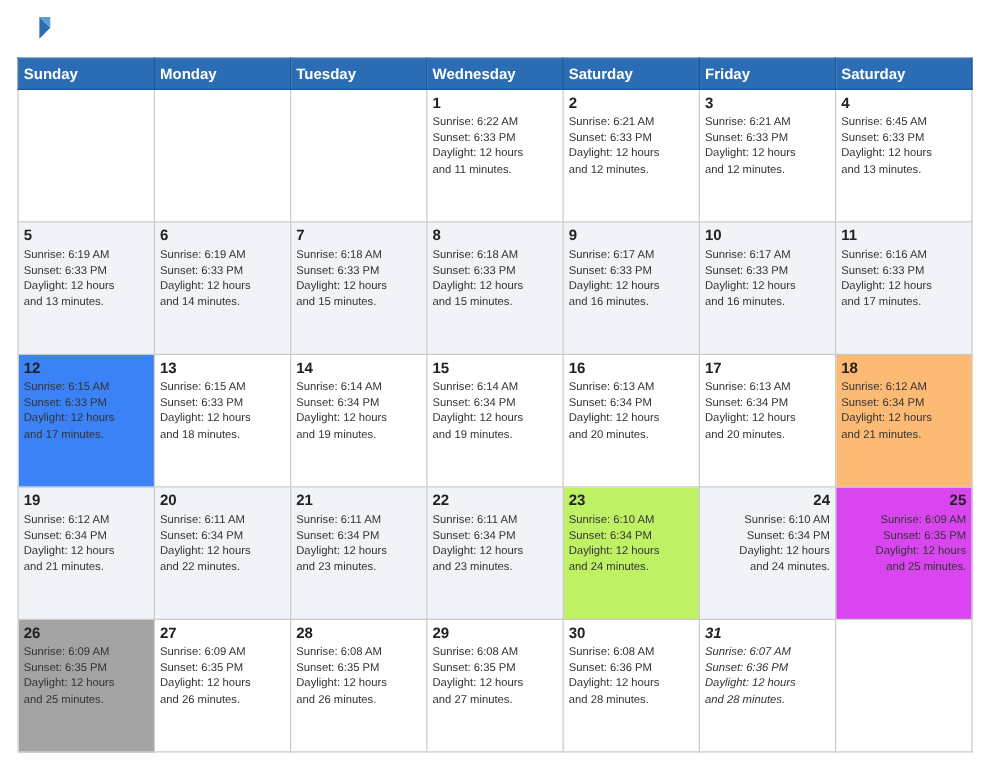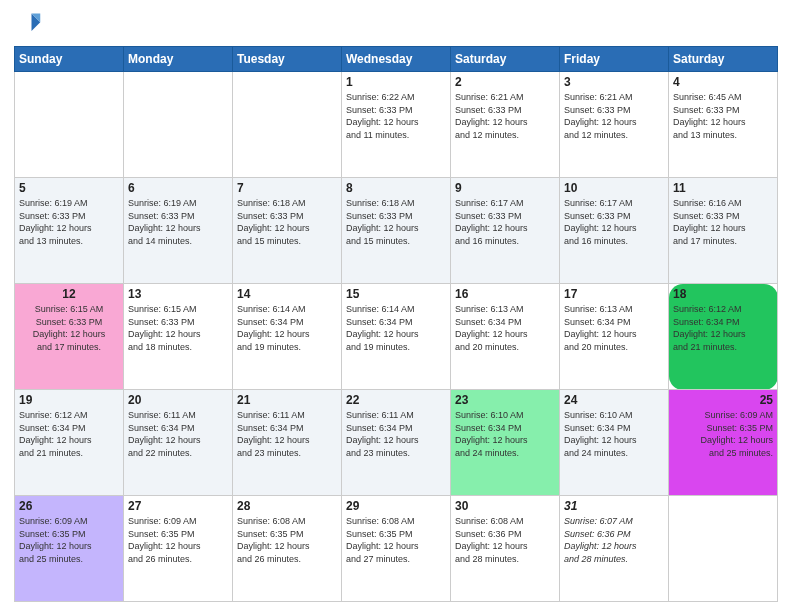--- a/index.html
+++ b/index.html
@@ -212,21 +212,21 @@
           </td>
           <td style="background: rgb(240, 244, 248);">
             <span class="day-num">11</span>
             <div class="cell-text" style="white-space: pre-line;">Sunrise: 6:16 AM
 Sunset: 6:33 PM
 Daylight: 12 hours
 and 17 minutes.</div>
           </td>
         </tr>
         <tr>
-          <td style="background: #f9a8d4; text-align: center;">
+          <td style="background: #3b82f6;">
             <span class="day-num">12</span>
             <div class="cell-text" style="white-space: pre-line;">Sunrise: 6:15 AM
 Sunset: 6:33 PM
 Daylight: 12 hours
 and 17 minutes.</div>
           </td>
           <td style="background: rgb(255, 255, 255);">
             <span class="day-num">13</span>
             <div class="cell-text" style="white-space: pre-line;">Sunrise: 6:15 AM
 Sunset: 6:33 PM
@@ -254,21 +254,21 @@
 Daylight: 12 hours
 and 20 minutes.</div>
           </td>
           <td style="background: rgb(255, 255, 255);">
             <span class="day-num">17</span>
             <div class="cell-text" style="white-space: pre-line;">Sunrise: 6:13 AM
 Sunset: 6:34 PM
 Daylight: 12 hours
 and 20 minutes.</div>
           </td>
-          <td style="background: #22c55e; border-radius: 14px;">
+          <td style="background: #fdba74;">
             <span class="day-num">18</span>
             <div class="cell-text" style="white-space: pre-line;">Sunrise: 6:12 AM
 Sunset: 6:34 PM
 Daylight: 12 hours
 and 21 minutes.</div>
           </td>
         </tr>
         <tr>
           <td style="background: rgb(240, 244, 248);">
             <span class="day-num">19</span>
@@ -291,44 +291,44 @@
 Daylight: 12 hours
 and 23 minutes.</div>
           </td>
           <td style="background: rgb(240, 244, 248);">
             <span class="day-num">22</span>
             <div class="cell-text" style="white-space: pre-line;">Sunrise: 6:11 AM
 Sunset: 6:34 PM
 Daylight: 12 hours
 and 23 minutes.</div>
           </td>
-          <td style="background: #86efac;">
+          <td style="background: #bef264;">
             <span class="day-num">23</span>
             <div class="cell-text" style="white-space: pre-line;">Sunrise: 6:10 AM
 Sunset: 6:34 PM
 Daylight: 12 hours
 and 24 minutes.</div>
           </td>
-          <td style="background: rgb(240, 244, 248);">
+          <td style="background: rgb(240, 244, 248); text-align: right;">
             <span class="day-num">24</span>
             <div class="cell-text" style="white-space: pre-line;">Sunrise: 6:10 AM
 Sunset: 6:34 PM
 Daylight: 12 hours
 and 24 minutes.</div>
           </td>
           <td style="background: #d946ef; text-align: right;">
             <span class="day-num">25</span>
             <div class="cell-text" style="white-space: pre-line;">Sunrise: 6:09 AM
 Sunset: 6:35 PM
 Daylight: 12 hours
 and 25 minutes.</div>
           </td>
         </tr>
         <tr>
-          <td style="background: #c4b5fd;">
+          <td style="background: #a3a3a3;">
             <span class="day-num">26</span>
             <div class="cell-text" style="white-space: pre-line;">Sunrise: 6:09 AM
 Sunset: 6:35 PM
 Daylight: 12 hours
 and 25 minutes.</div>
           </td>
           <td style="background: rgb(255, 255, 255);">
             <span class="day-num">27</span>
             <div class="cell-text" style="white-space: pre-line;">Sunrise: 6:09 AM
 Sunset: 6:35 PM

